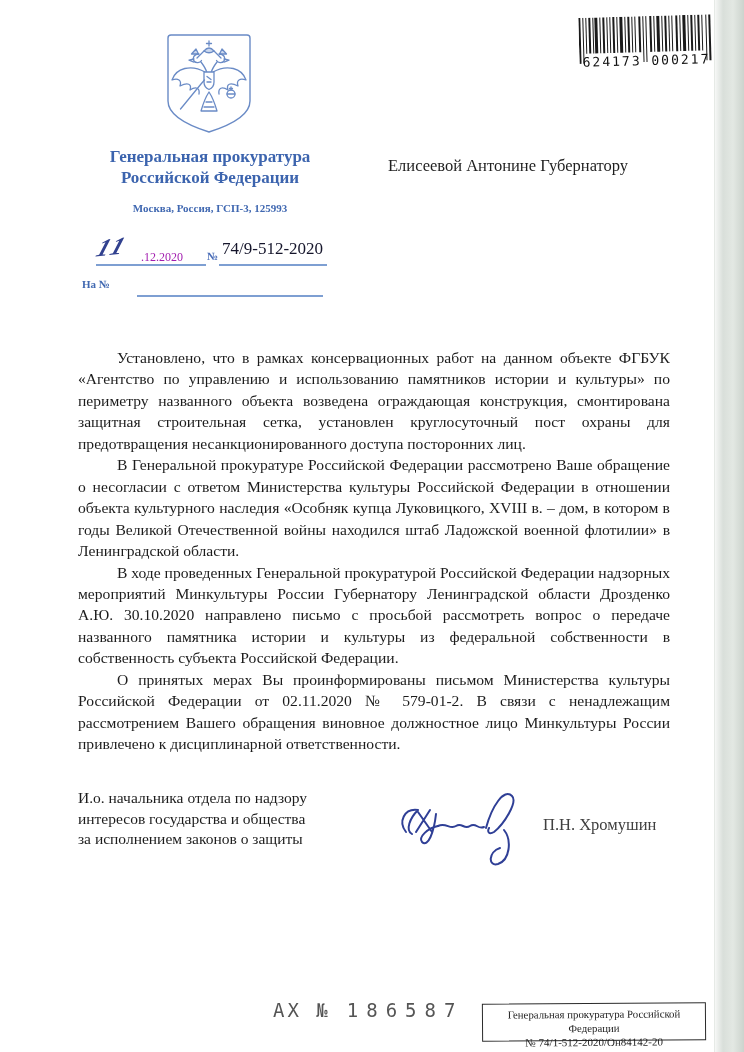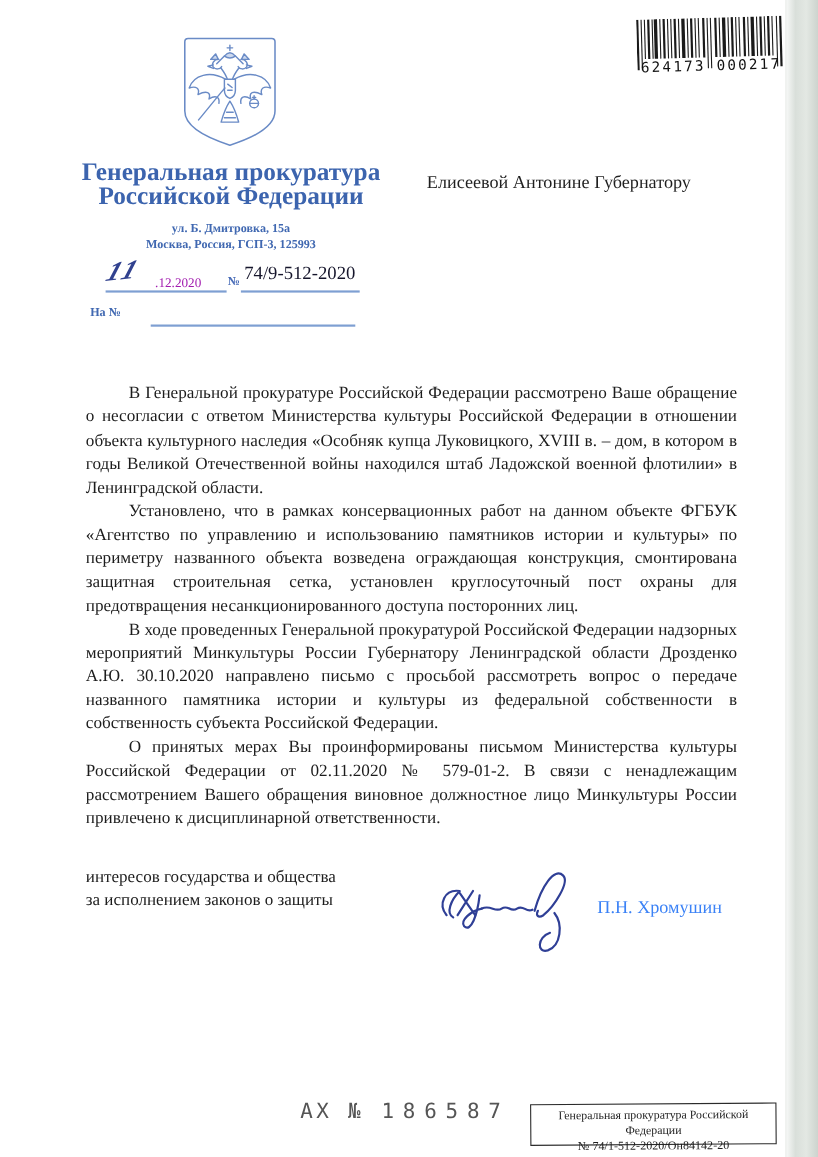--- a/index.html
+++ b/index.html
@@ -10,42 +10,42 @@
         border-left:1px solid #e6eae6;}
   
   .barcode{position:absolute;left:579px;top:16px;width:136px;height:54px;transform:rotate(-1.6deg);}
   .barcode svg{display:block;}
   .barcode-num{position:absolute;left:0;top:37px;width:134px;text-align:center;
         font-family:"DejaVu Sans Mono",monospace;font-size:13px;letter-spacing:2px;color:#111;}
   
   .emblem{position:absolute;left:162px;top:31px;}
   
   .org-name{position:absolute;left:60px;top:146px;width:300px;text-align:center;
-        font-weight:bold;font-size:23px;line-height:21px;color:#3c64ae;}
+        font-weight:bold;font-size:17px;line-height:21px;color:#3c64ae;}
   .org-address{position:absolute;left:60px;top:202px;width:300px;text-align:center;
         font-weight:bold;font-size:11px;line-height:13.5px;color:#4068b1;}
   
   .hand-day{position:absolute;left:98px;top:233px;font-size:25px;font-style:italic;font-weight:bold;
         color:#31418f;transform:skewX(-24deg) rotate(-6deg);letter-spacing:2px;}
   .date-rest{position:absolute;left:141px;top:250px;font-size:12px;color:#a21caf;}
   .ref-underline1{position:absolute;left:96px;top:264px;width:110px;height:2px;background:#7e9fd2;}
   .no-sign{position:absolute;left:207px;top:250px;font-size:11px;font-weight:bold;color:#4a6db8;}
   .doc-num{position:absolute;left:222px;top:239px;font-size:17px;color:#15152b;}
   .ref-underline2{position:absolute;left:219px;top:264px;width:108px;height:2px;background:#7e9fd2;}
   .reply-label{position:absolute;left:82px;top:278px;font-size:11px;font-weight:bold;color:#4068b1;}
   .reply-underline{position:absolute;left:137px;top:295px;width:186px;height:1.5px;background:#7e9fd2;}
   
   .recipient{position:absolute;left:388px;top:156px;font-size:16.5px;color:#1f1f1f;}
   
   .body{position:absolute;left:78px;top:347px;width:592px;}
   .body p{margin:0;text-indent:39px;text-align:justify;font-size:15.6px;line-height:21.45px;color:#1c1c1c;}
   
   .sig-title{position:absolute;left:78px;top:788px;font-size:15.5px;line-height:20.5px;color:#1c1c1c;}
   .sig-autograph{position:absolute;left:392px;top:780px;}
-  .sig-name{position:absolute;left:543px;top:815px;font-size:16.5px;color:#3b82f6;}
+  .sig-name{position:absolute;left:543px;top:815px;font-size:16.5px;color:#404040;}
   
   .registry{position:absolute;left:273px;top:999px;font-family:"DejaVu Sans Mono",monospace;
         color:#555;font-size:19px;}
   .reg-prefix{letter-spacing:3px;}
   .reg-num{letter-spacing:8px;margin-left:16px;}
   .stampbox{position:absolute;left:482px;top:1003px;width:222px;height:33px;border:1.6px solid #2b2b2b;
         text-align:center;padding-top:3px;transform:rotate(-0.4deg);background:#fff;}
   .stampbox .l1{font-size:10.8px;line-height:14px;color:#1e1e1e;}
   .stampbox .l2{font-size:11px;line-height:14px;color:#1e1e1e;}
 </style>
@@ -133,43 +133,43 @@
       <circle cx="69" cy="63" r="4"></circle>
       <path d="M69,59 v-3 M67.5,57.5 h3 M65,63 h8"></path>
     </g>
   </svg>
 
   <div class="org-name">
     <div>Генеральная прокуратура</div>
     <div>Российской Федерации</div>
   </div>
   <div class="org-address">
-    <div>ул. Б. Дмитровка, 15а</div>
     <div>Москва, Россия, ГСП-3, 125993</div>
   </div>
 
   <span class="hand-day">11</span>
   <span class="date-rest">.12.2020</span>
   <div class="ref-underline1"></div>
   <span class="no-sign">№</span>
   <span class="doc-num">74/9-512-2020</span>
   <div class="ref-underline2"></div>
   <span class="reply-label">На №</span>
   <div class="reply-underline"></div>
 
   <div class="recipient">Елисеевой Антонине Губернатору</div>
 
   <div class="body">
+    <p>Установлено, что в рамках консервационных работ на данном объекте ФГБУК «Агентство по управлению и использованию памятников истории и культуры» по периметру названного объекта возведена ограждающая конструкция, смонтирована защитная строительная сетка, установлен круглосуточный пост охраны для предотвращения несанкционированного доступа посторонних лиц.</p>
     <p>В Генеральной прокуратуре Российской Федерации рассмотрено Ваше обращение о несогласии с ответом Министерства культуры Российской Федерации в отношении объекта культурного наследия «Особняк купца Луковицкого, XVIII в. – дом, в котором в годы Великой Отечественной войны находился штаб Ладожской военной флотилии» в Ленинградской области.</p>
-    <p>Установлено, что в рамках консервационных работ на данном объекте ФГБУК «Агентство по управлению и использованию памятников истории и культуры» по периметру названного объекта возведена ограждающая конструкция, смонтирована защитная строительная сетка, установлен круглосуточный пост охраны для предотвращения несанкционированного доступа посторонних лиц.</p>
     <p>В ходе проведенных Генеральной прокуратурой Российской Федерации надзорных мероприятий Минкультуры России Губернатору Ленинградской области Дрозденко А.Ю. 30.10.2020 направлено письмо с просьбой рассмотреть вопрос о передаче названного памятника истории и культуры из федеральной собственности в собственность субъекта Российской Федерации.</p>
     <p>О принятых мерах Вы проинформированы письмом Министерства культуры Российской Федерации от 02.11.2020 № 579-01-2. В связи с ненадлежащим рассмотрением Вашего обращения виновное должностное лицо Минкультуры России привлечено к дисциплинарной ответственности.</p>
   </div>
 
   <div class="sig-title">
+    <div>И.о. начальника отдела по надзору</div>
     <div>интересов государства и общества</div>
     <div>за исполнением законов о защиты</div>
   </div>
   <svg class="sig-autograph" width="150" height="100" viewBox="0 0 150 100">
     <g stroke="#2f3f96" fill="none" stroke-width="2" stroke-linecap="round" stroke-linejoin="round">
       <path d="M14,52 C6,42 12,28 26,30 C18,38 13,50 20,54"></path>
       <path d="M24,52 L38,30 M26,32 L40,52"></path>
       <path d="M44,34 C42,52 36,68 30,62 C26,57 36,48 46,46"></path>
       <path d="M46,46 C54,42 58,50 64,46 C70,42 72,50 78,46 C84,42 86,50 92,47"></path>
       <path d="M94,48 C100,26 112,8 120,16 C126,22 112,44 102,52 C97,55 95,52 97,48"></path>

